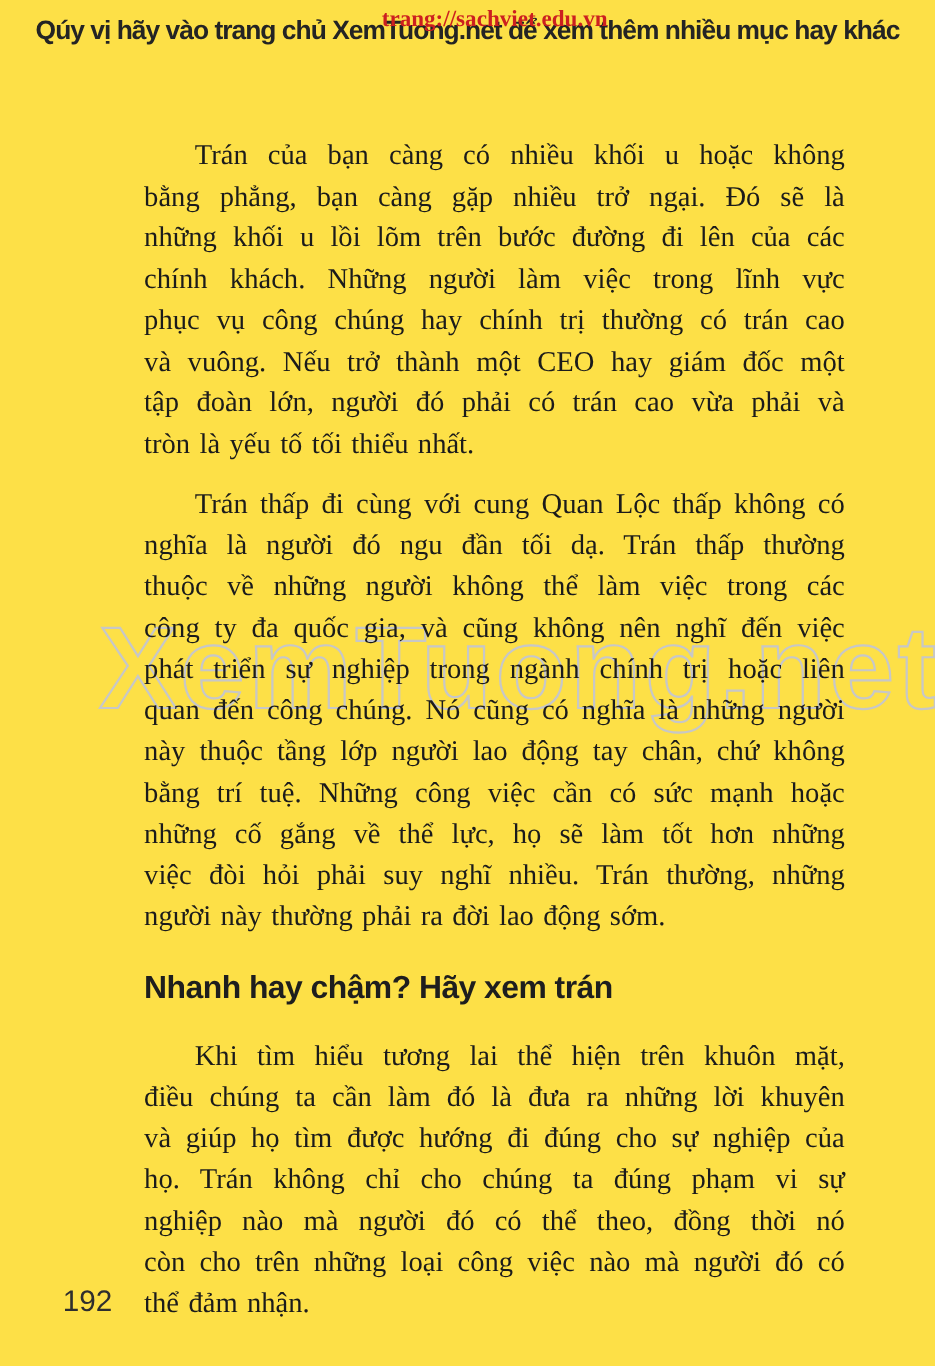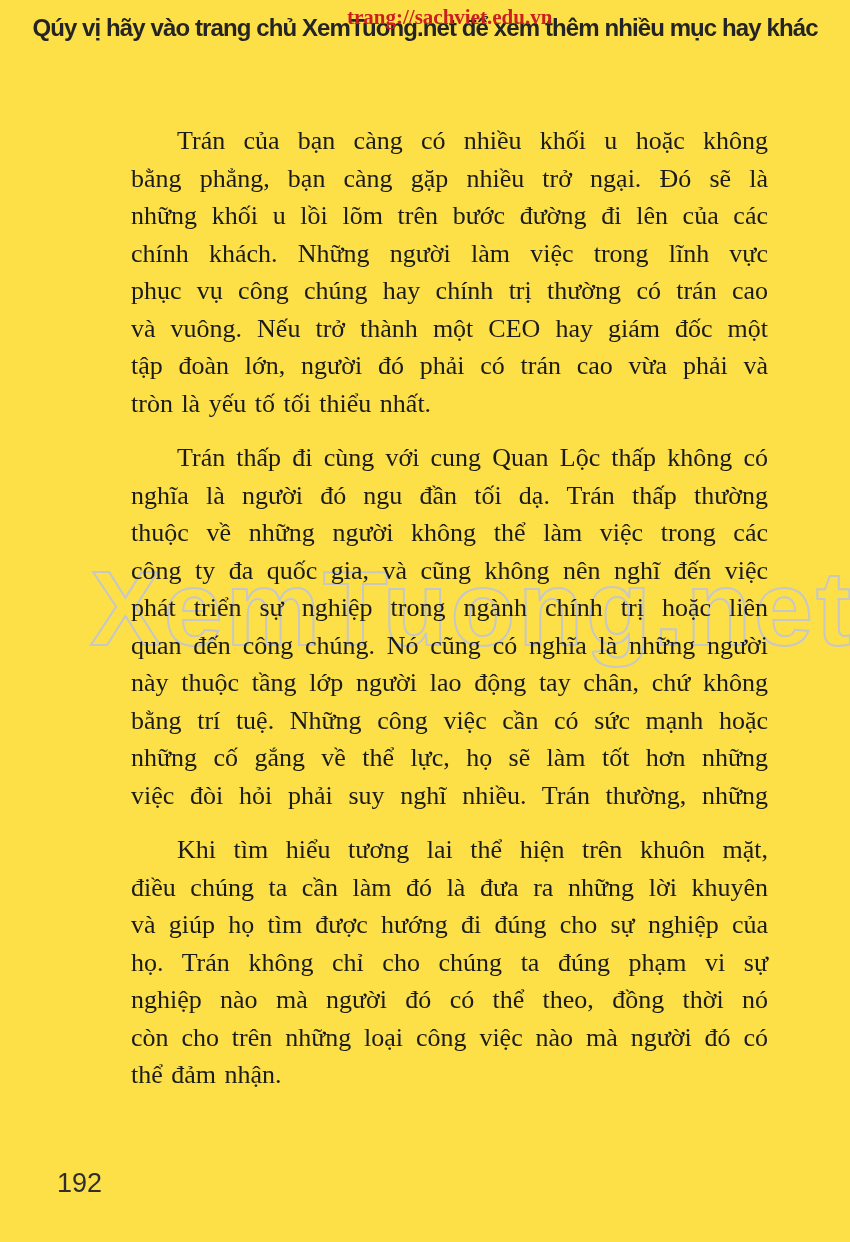--- a/index.html
+++ b/index.html
@@ -112,21 +112,23 @@
         <div class="line first">Trán thấp đi cùng với cung Quan Lộc thấp không có</div>
         <div class="line">nghĩa là người đó ngu đần tối dạ. Trán thấp thường</div>
         <div class="line">thuộc về những người không thể làm việc trong các</div>
         <div class="line">công ty đa quốc gia, và cũng không nên nghĩ đến việc</div>
         <div class="line">phát triển sự nghiệp trong ngành chính trị hoặc liên</div>
         <div class="line">quan đến công chúng. Nó cũng có nghĩa là những người</div>
         <div class="line">này thuộc tầng lớp người lao động tay chân, chứ không</div>
         <div class="line">bằng trí tuệ. Những công việc cần có sức mạnh hoặc</div>
         <div class="line">những cố gắng về thể lực, họ sẽ làm tốt hơn những</div>
         <div class="line">việc đòi hỏi phải suy nghĩ nhiều. Trán thường, những</div>
+        <div class="line last">người này thường phải ra đời lao động sớm.</div>
       </div>
+      <h2 class="section-heading">Nhanh hay chậm? Hãy xem trán</h2>
       <div class="paragraph">
         <div class="line first">Khi tìm hiểu tương lai thể hiện trên khuôn mặt,</div>
         <div class="line">điều chúng ta cần làm đó là đưa ra những lời khuyên</div>
         <div class="line">và giúp họ tìm được hướng đi đúng cho sự nghiệp của</div>
         <div class="line">họ. Trán không chỉ cho chúng ta đúng phạm vi sự</div>
         <div class="line">nghiệp nào mà người đó có thể theo, đồng thời nó</div>
         <div class="line">còn cho trên những loại công việc nào mà người đó có</div>
         <div class="line last">thể đảm nhận.</div>
       </div>
     </div>

